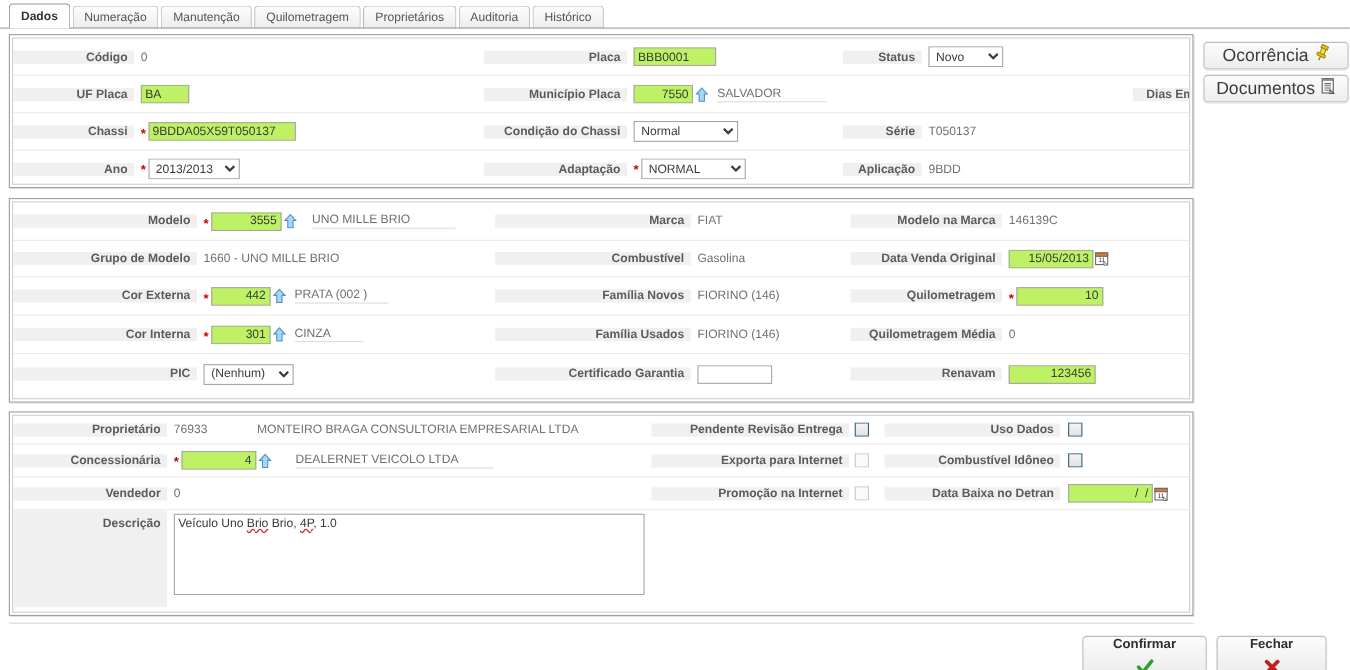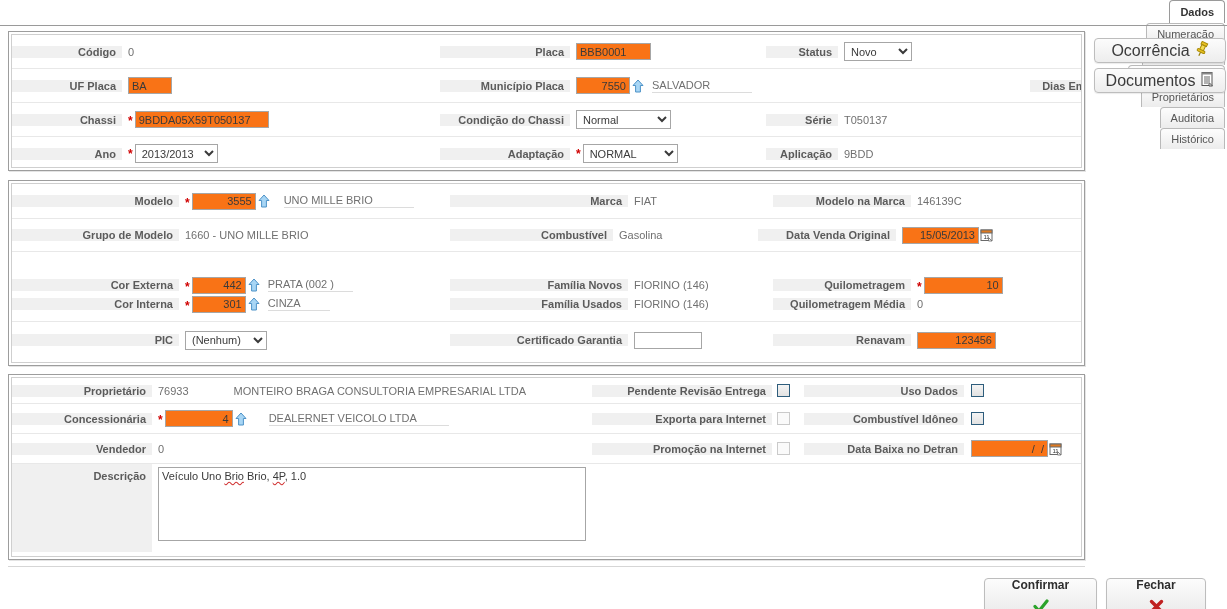--- a/index.html
+++ b/index.html
@@ -12,21 +12,20 @@
     color: #4a4a4a;
     overflow: hidden;
   }
 
   
   .tabstrip {
     position: absolute; left: 0; top: 0;
     width: 1227px; height: 26px;
     display: flex; align-items: flex-end;
     padding-left: 8px;
-    flex-direction: column;
   }
   .tab {
     height: 21px;
     line-height: 20px;
     padding: 0 10px;
     margin-right: 2px;
     font-size: 11px;
     color: #555;
     background: linear-gradient(to bottom,#fdfdfd 0%, #ececec 100%);
     border: 1px solid #b9b9b9;
@@ -118,21 +117,21 @@
     margin-right: 2px;
   }
 
   
   input.tb {
     font-family: "Liberation Sans", sans-serif;
     font-size: 11px;
     color: #3a3a3a;
     height: 17px;
     border: 1px solid #a6a6a6;
-    background: #f97316;
+    background: #bef264;
     padding: 0 3px;
     outline: none;
   }
   input.tb.num { text-align: right; }
   input.tb.empty { background: #fff; }
 
   select.sel {
     font-family: "Liberation Sans", sans-serif;
     font-size: 11px;
     color: #3a3a3a;
@@ -411,21 +410,21 @@
     </div>
   </div>
 
   <div class="row" style="top:35px;height:33px;">
     <div class="cell-label" style="width:167px;">
           <span>Grupo de Modelo</span>
         </div>
     <div class="cell-val" style="width:271px;">
       <span class="ro">1660 - UNO MILLE BRIO</span>
     </div>
-    <div class="cell-label" style="width:163px;">
+    <div class="cell-label" style="width:178px;">
           <span>Combustível</span>
         </div>
     <div class="cell-val" style="width:145px;">
       <span class="ro">Gasolina</span>
     </div>
     <div class="cell-label" style="width:138px;">
           <span>Data Venda Original</span>
         </div>
     <div class="cell-val grow">
       <input class="tb num" style="width: 77px;" value="15/05/2013">
@@ -433,21 +432,21 @@
         <svg width="13" height="14" viewBox="0 0 13 14">
           <rect x="1" y="2" width="11" height="10.5" fill="#fff" stroke="#6a6a6a"></rect>
           <rect x="1" y="2" width="11" height="3" fill="#e07a20" stroke="#6a6a6a"></rect>
           <text x="6.5" y="10.5" font-size="6" text-anchor="middle" fill="#333" font-family="Liberation Sans, sans-serif">11</text>
           <path d="M8.5 9.5 L12 13 L8.5 13 Z" fill="#f2f2f2" stroke="#6a6a6a" stroke-width=".8"></path>
         </svg>
       </span>
     </div>
   </div>
 
-  <div class="row" style="top:84px;height:35px;">
+  <div class="row" style="top:68px;height:35px;">
     <div class="cell-label" style="width:167px;">
           <span>Cor Externa</span>
         </div>
     <div class="cell-val" style="width:271px;">
       <span class="req">*</span>
       <input class="tb num" style="width: 54px;" value="442">
       <span class="lookup">
         <svg width="12" height="14" viewBox="0 0 12 14">
               <path d="M6 1 L11 6.5 L8.4 6.5 L8.4 13 L3.6 13 L3.6 6.5 L1 6.5 Z" fill="#a8d6f5" stroke="#4d92c7" stroke-width="1"></path>
             </svg>

